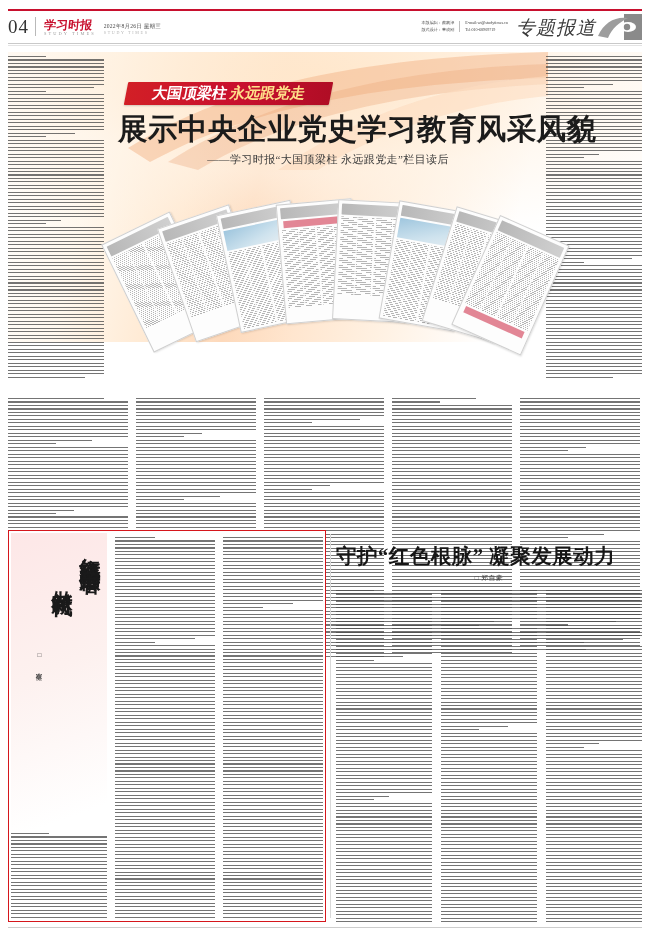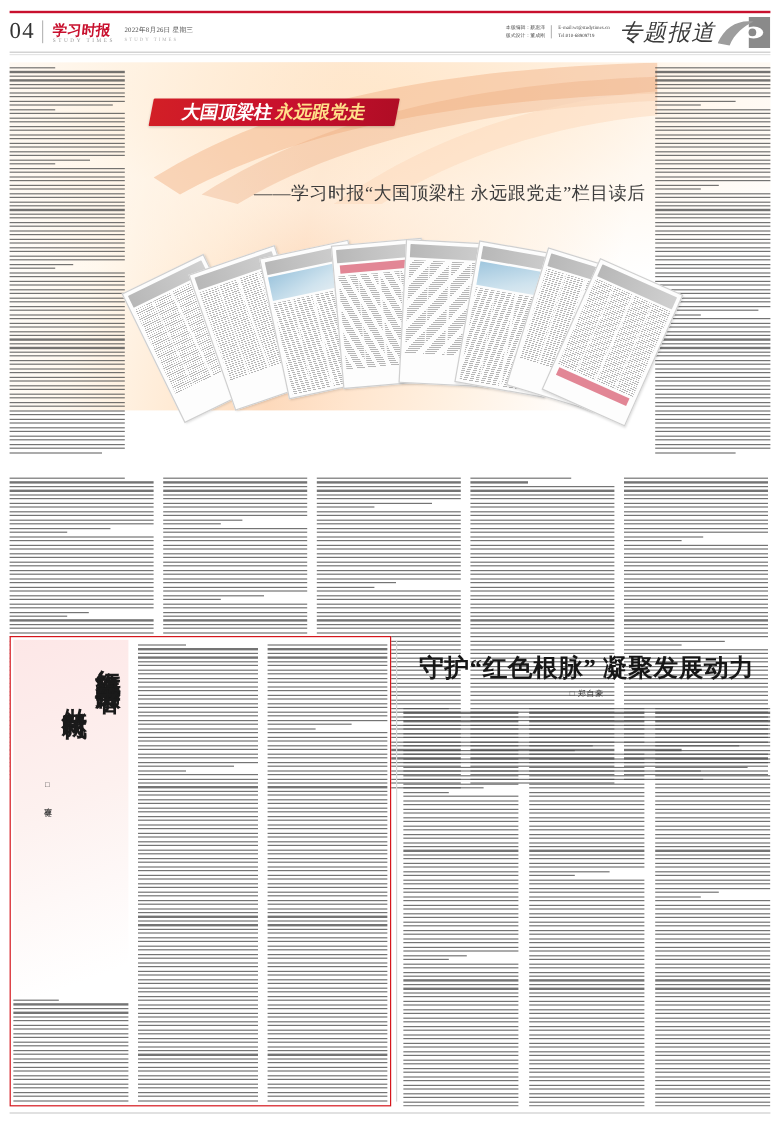--- a/index.html
+++ b/index.html
@@ -57,22 +57,22 @@
   .banner{position:absolute;left:118px;top:30px;width:205px;height:23px;}
   .banner-skew{position:absolute;inset:0;background:linear-gradient(90deg,#d21f26 0%,#c8102e 55%,#b00d25 100%);transform:skewX(-11deg);border-radius:1px;
     box-shadow:0 1px 2px rgba(0,0,0,.18);}
   .banner-txt{position:absolute;inset:0;display:flex;align-items:center;justify-content:center;gap:3px;}
   .banner-a{font-size:15px;font-weight:bold;color:#ffffff;font-family:"Liberation Sans",sans-serif;letter-spacing:0px;transform:skewX(-11deg);}
   .banner-b{font-size:15px;font-weight:bold;color:#ffe08a;font-family:"Liberation Sans",sans-serif;letter-spacing:0px;transform:skewX(-11deg);}
 
   .headline{position:absolute;left:110px;top:60px;width:420px;text-align:center;
     font-size:29.5px;font-weight:bold;color:#1b1b1b;letter-spacing:.4px;
     font-family:"Liberation Sans",sans-serif;line-height:34px;white-space:nowrap;}
-  .subhead{position:absolute;left:110px;top:100px;width:420px;text-align:right;
-    font-size:15px;color:#3c3c3c;letter-spacing:.4px;font-family:"Liberation Serif",serif;}
+  .subhead{position:absolute;left:110px;top:100px;width:420px;text-align:center;
+    font-size:11px;color:#3c3c3c;letter-spacing:.4px;font-family:"Liberation Serif",serif;}
   .byline-top{position:absolute;left:110px;top:122px;width:420px;text-align:center;font-size:7.4px;color:#3a3a3a;letter-spacing:.6px;}
 
   
   .fan{position:absolute;left:140px;top:140px;width:374px;height:150px;}
   .np{position:absolute;bottom:0;width:74px;height:118px;background:#fdfdfd;
       border:.6px solid #cfcfcf;box-shadow:1px 1px 2px rgba(0,0,0,.13);transform-origin:50% 100%;overflow:hidden;}
   .np .np-hd{height:11px;margin:3px 3px 2px 3px;background:linear-gradient(90deg,#8d8d8d,#b5b5b5);opacity:.62;border-radius:.5px;}
   .np .np-img{height:20px;margin:0 3px 2px 3px;background:linear-gradient(160deg,#9fc6de,#cfe3ee 60%,#e7eef2);}
   .np .np-cols{display:flex;gap:1.6px;margin:0 3px;}
   .np .np-col{flex:1;height:78px;
@@ -99,21 +99,21 @@
   .vtitle.l1{right:6px;height:270px;}
   .vtitle.l2{right:34px;height:190px;top:40px;}
   .vbyline{position:absolute;right:64px;top:118px;writing-mode:vertical-rl;text-orientation:upright;
      font-size:6.4px;color:#3b3b3b;letter-spacing:1px;}
   .bl-c1{position:absolute;left:0;top:300px;width:96px;}
   .bl-c2{position:absolute;left:104px;top:4px;width:100px;}
   .bl-c3{position:absolute;left:212px;top:4px;width:100px;}
 
   
   .art-br{position:absolute;left:336px;top:530px;width:306px;height:392px;overflow:hidden;}
-  .br-title{position:absolute;left:0;top:12px;width:306px;text-align:center;
+  .br-title{position:absolute;left:0;top:12px;width:306px;text-align:left;
      font-size:20.5px;font-weight:bold;color:#161616;letter-spacing:.5px;
      font-family:"Liberation Serif",serif;white-space:nowrap;}
   .br-byline{position:absolute;left:0;top:44px;width:306px;text-align:center;font-size:6.6px;color:#3a3a3a;letter-spacing:.6px;}
   .br-cols{position:absolute;left:0;top:60px;width:306px;display:flex;gap:9px;}
   .col-b{width:96px;}
 
   .sep-v{position:absolute;top:534px;width:1px;height:384px;background:#d8d8d8;}
   .bottom-rule{position:absolute;left:8px;right:8px;bottom:9px;height:1px;background:#cdcdcd;}
 </style>
 </head>
@@ -375,20 +375,21 @@
       </div>
 
       <div class="banner">
         <div class="banner-skew"></div>
         <div class="banner-txt">
           <span class="banner-a">大国顶梁柱</span>
           <span class="banner-b">永远跟党走</span>
         </div>
       </div>
 
+      <div class="headline">展示中央企业党史学习教育风采风貌</div>
       <div class="subhead">——学习时报“大国顶梁柱 永远跟党走”栏目读后</div>
 
       <div class="fan">
         <div class="np" style="left:2px;bottom:6px;transform:rotate(-26deg);">
           <div class="np-hd"></div>
           <div class="np-cols">
               <div class="np-col"></div>
               <div class="np-col"></div>
               <div class="np-col"></div>
               <div class="np-col"></div>

